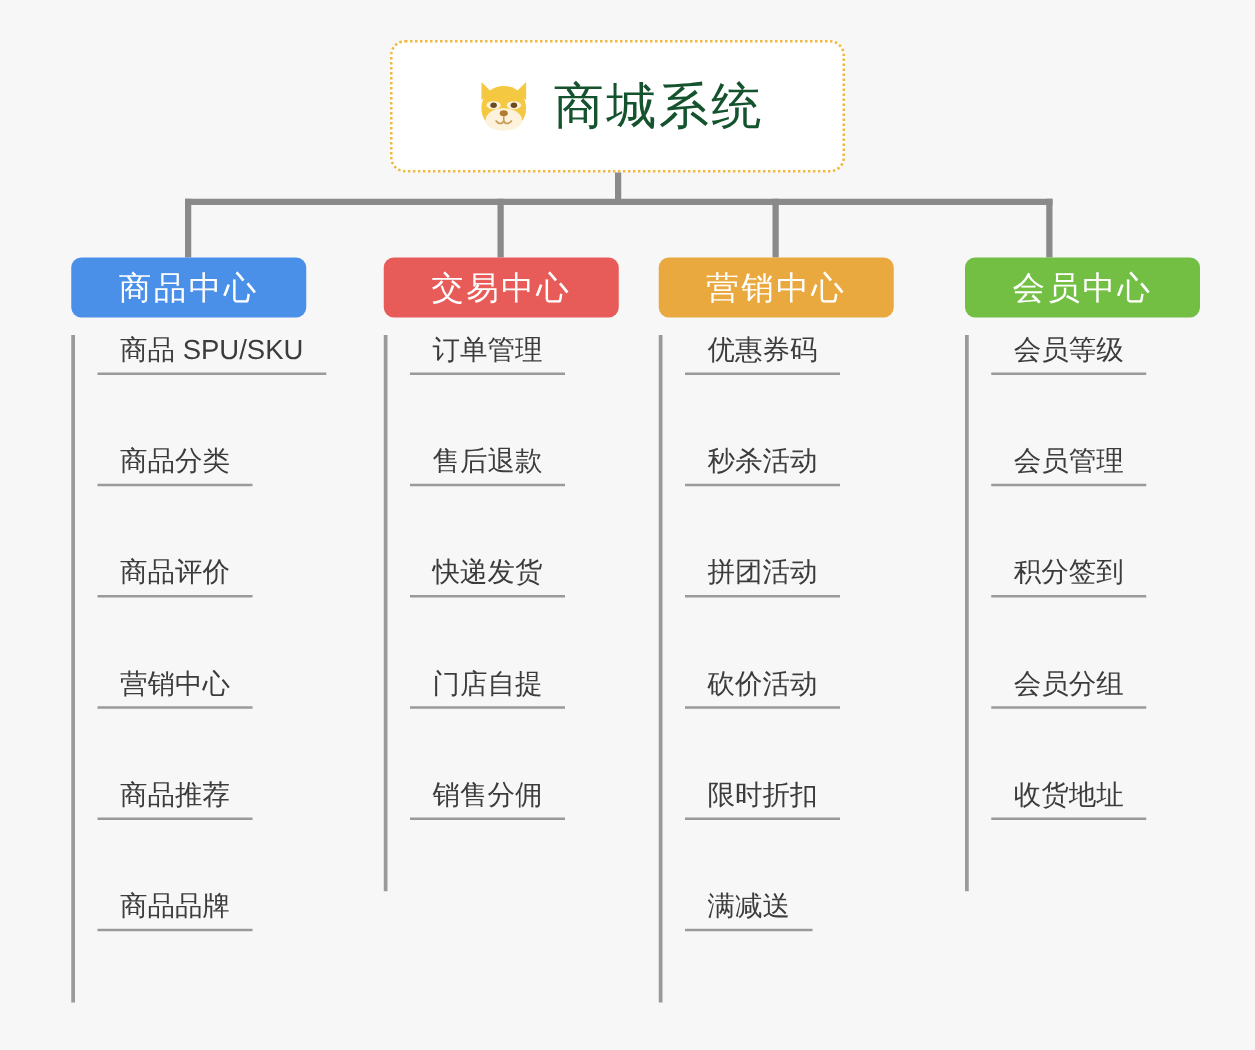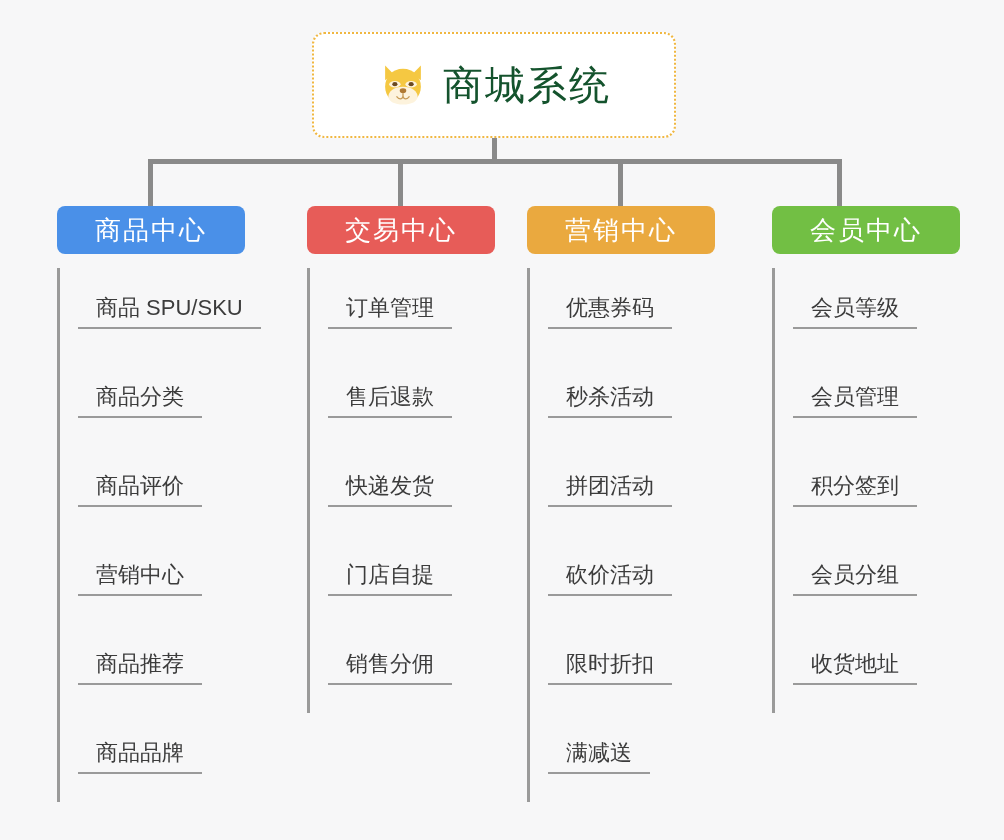--- a/index.html
+++ b/index.html
@@ -91,21 +91,21 @@
   .branch-body {
     position: relative;
     margin-top: 14px;
     padding-left: 18px;
     border-left: 3px solid #9a9a9a;
   }
   .leaf {
     height: 89px;
     position: relative;
     display: flex;
-    align-items: center;
+    align-items: flex-start;
     box-sizing: border-box;
   }
   .leaf-label {
     font-size: 22px;
     color: #3c3c3c;
     line-height: 1.1;
     padding: 0 18px 6px 18px;
     border-bottom: 2px solid #9a9a9a;
     white-space: nowrap;
   }

